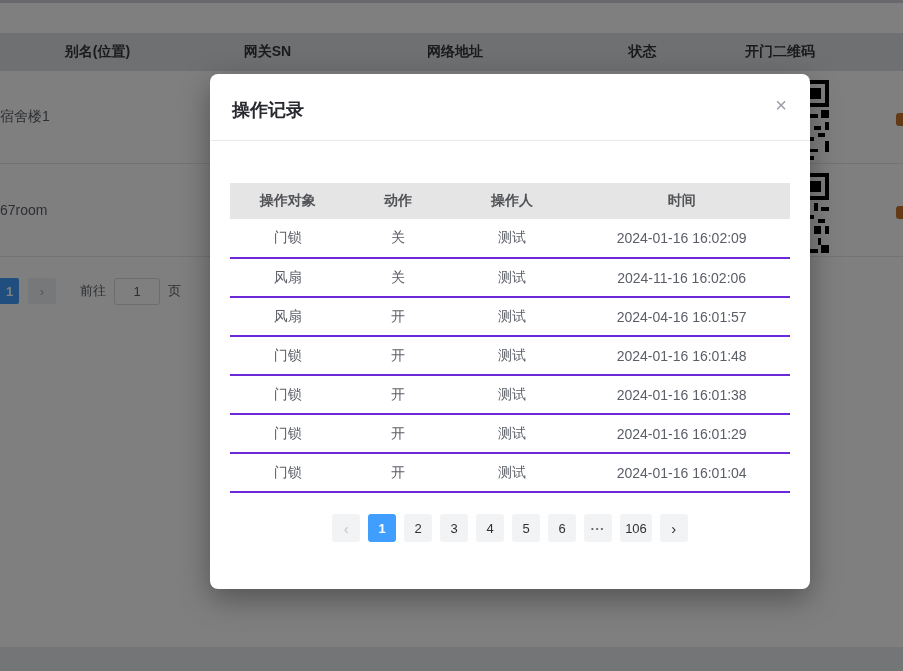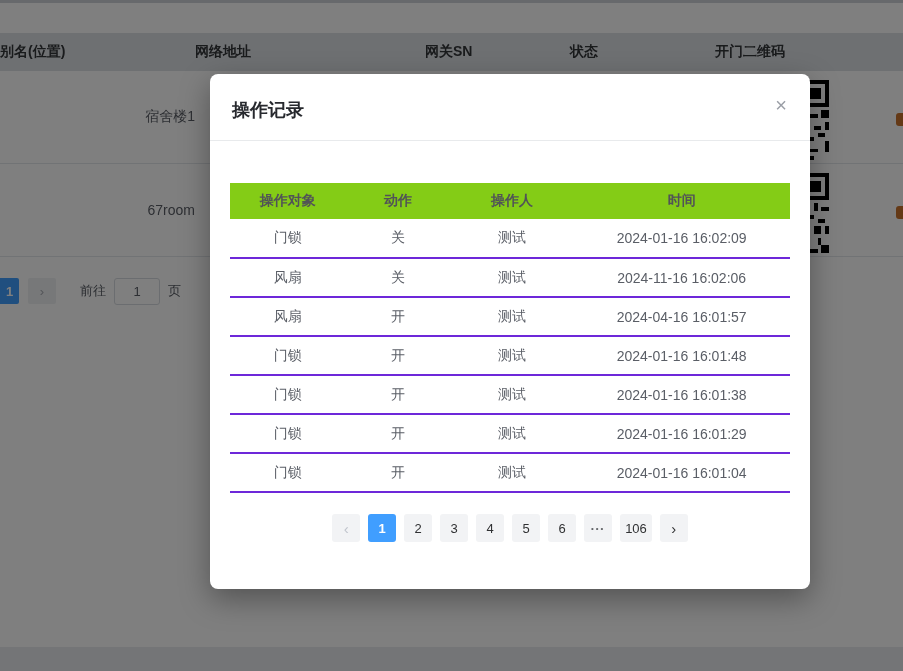--- a/index.html
+++ b/index.html
@@ -16,34 +16,34 @@
   }
   .content-card {
     position: absolute; left: 0; top: 0; width: 903px; height: 647px;
     background: #ffffff; border-top: 3px solid #cfd2d8;
   }
   .bg-table-header {
     position: absolute; left: 0; top: 30px; width: 903px; height: 38px;
     background: #dde0e5; display: flex; align-items: center;
     font-size: 14px; font-weight: bold; color: #333639;
   }
-  .bg-col { }
+  .bg-col { text-align: center; }
   .bg-col.c1 { width: 195px; }
   .bg-col.c2 { width: 145px; }
   .bg-col.c3 { width: 230px; }
   .bg-col.c4 { width: 145px; }
   .bg-col.c5 { width: 130px; }
   .bg-row {
     position: absolute; left: 0; width: 903px; height: 93px;
     border-bottom: 1px solid #e3e6ea; display: flex; align-items: center;
     font-size: 14px; color: #5a5e66;
   }
   .bg-row.r1 { top: 68px; }
   .bg-row.r2 { top: 161px; }
-  .bg-row .alias { width: 195px; text-align: right; }
+  .bg-row .alias { width: 195px; text-align: left; }
   .qr {
     position: absolute; width: 80px; height: 80px; left: 749px;
   }
   .qr.q1 { top: 77px; }
   .qr.q2 { top: 170px; }
   .orange-frag {
     position: absolute; left: 896px; width: 7px; height: 13px;
     background: #c9732c; border-radius: 3px 0 0 3px;
   }
   .orange-frag.f1 { top: 110px; }
@@ -92,21 +92,21 @@
     font-size: 20px; line-height: 22px; text-align: center; color: #9a9ea6;
     cursor: pointer; background: none; border: none;
     font-family: "Liberation Sans", sans-serif;
   }
   .modal-body { padding: 31px 20px 0 20px; }
   .info-line { font-size: 14px; color: #5a5e66; line-height: 20px; }
   .info-line + .info-line { margin-top: 1px; }
 
   .op-table { width: 100%; border-collapse: collapse; margin-top: 11px; table-layout: fixed; }
   .op-table th {
-    background: #84cc16; height: 36px; font-size: 14px; font-weight: bold;
+    background: #e5e5e5; height: 36px; font-size: 14px; font-weight: bold;
     color: #515357; text-align: center;
   }
   .op-table td {
     height: 39px; font-size: 14px; color: #5a5e66; text-align: center;
     border-bottom: 2px solid #6d28d9;
   }
   .op-table col.c1 { width: 20.6%; }
   .op-table col.c2 { width: 18.8%; }
   .op-table col.c3 { width: 21.9%; }
   .op-table col.c4 { width: 38.7%; }
@@ -126,22 +126,22 @@
   .pg-btn.dots { color: #606266; font-size: 8px; letter-spacing: 2px; }
 </style>
 </head>
 <body>
 
 <div class="page">
   <div class="content-card">
 
     <div class="bg-table-header">
       <div class="bg-col c1">别名(位置)</div>
+      <div class="bg-col c2">网关SN</div>
       <div class="bg-col c3">网络地址</div>
-      <div class="bg-col c2">网关SN</div>
       <div class="bg-col c4">状态</div>
       <div class="bg-col c5">开门二维码</div>
     </div>
 
     <div class="bg-row r1">
       <div class="alias">宿舍楼1</div>
     </div>
     <div class="bg-row r2">
       <div class="alias">67room</div>
     </div>

